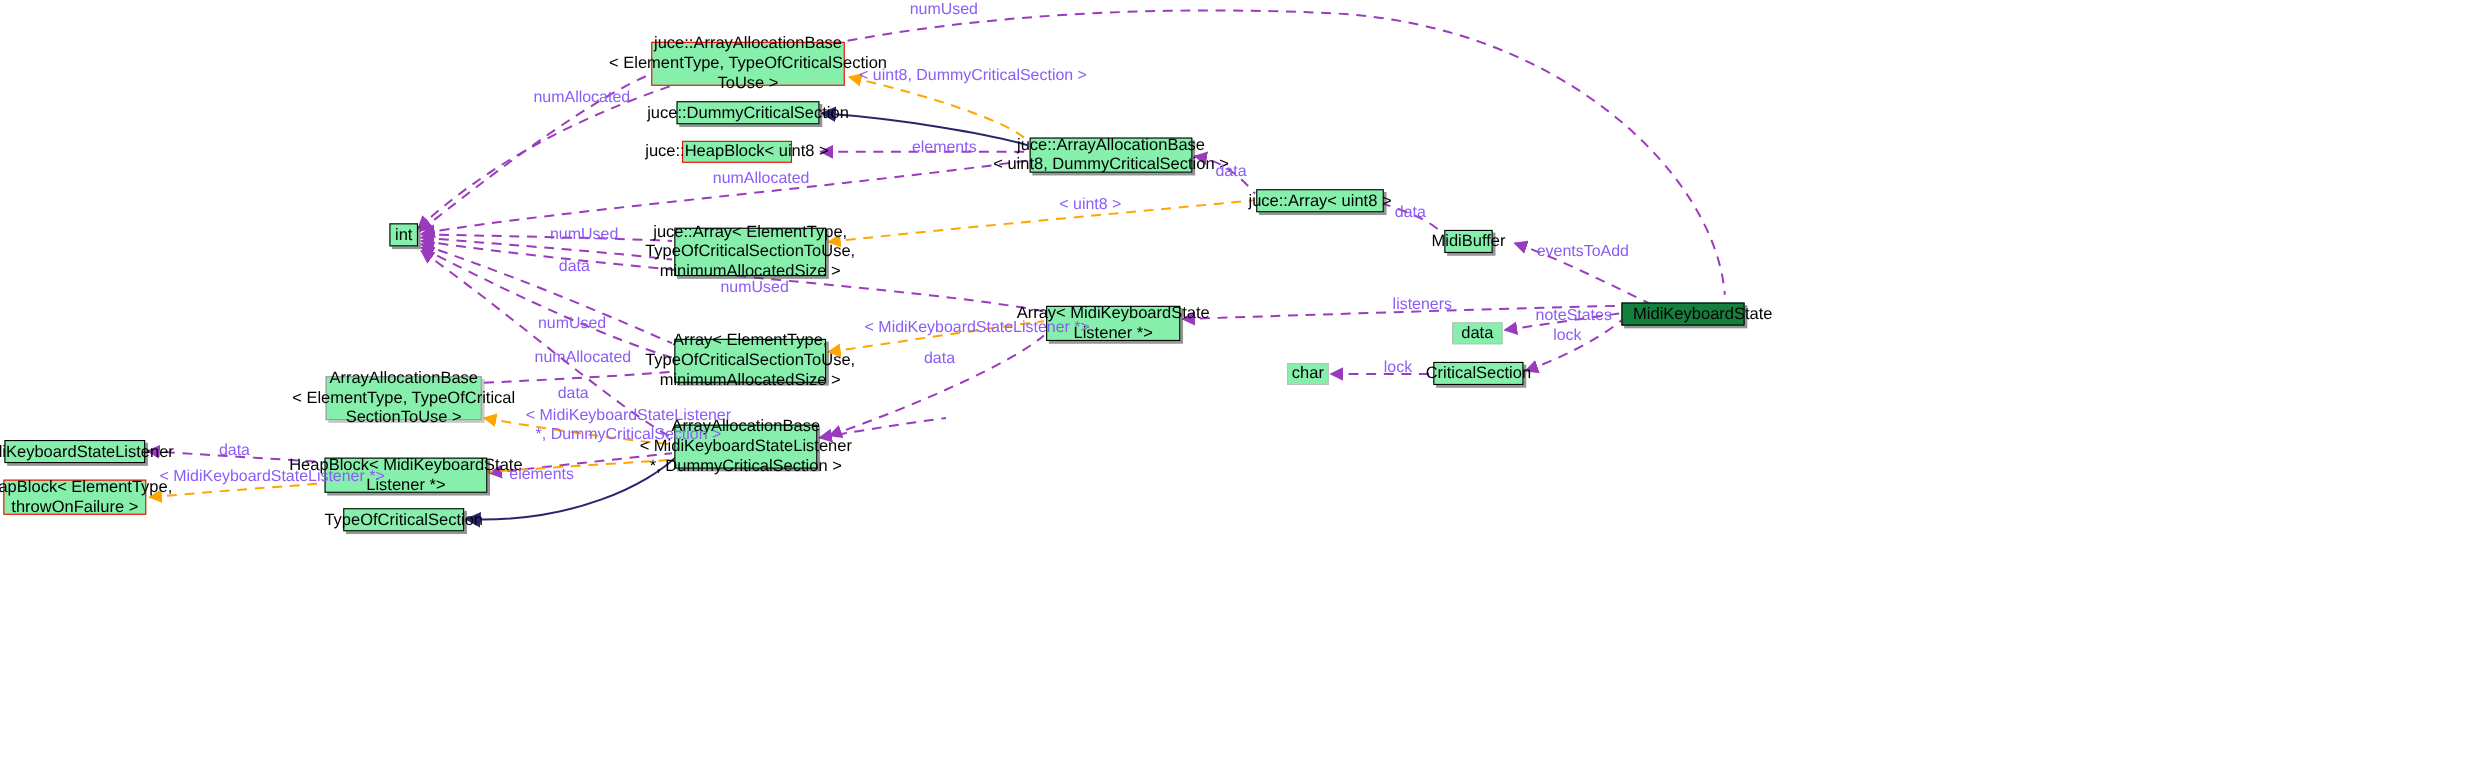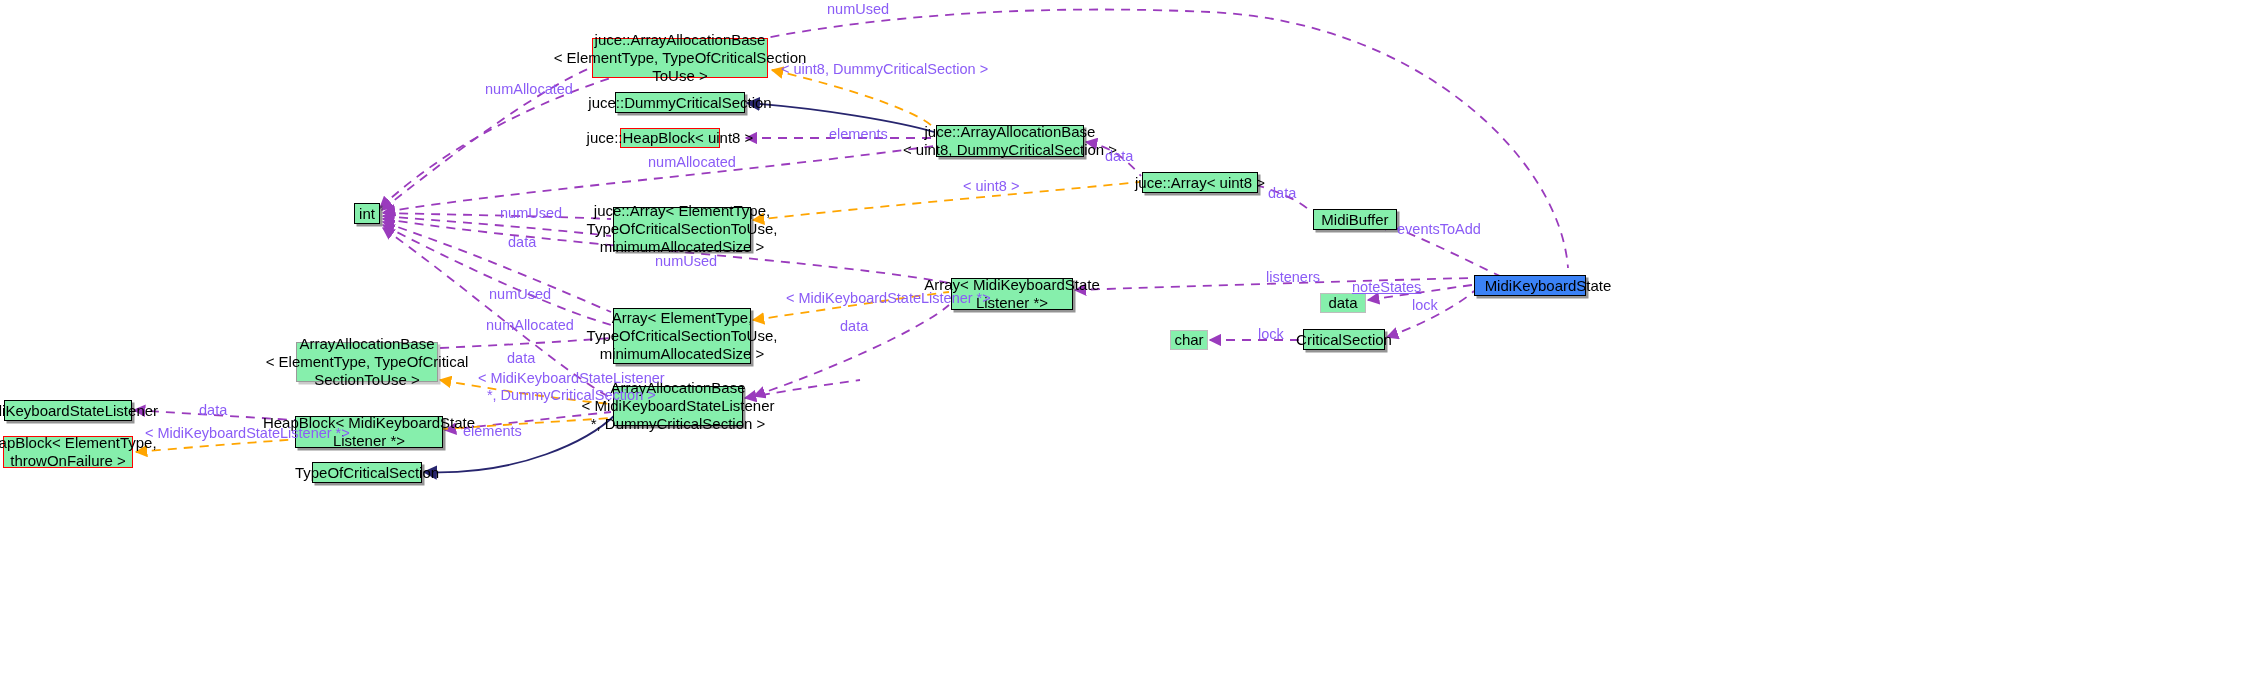--- a/index.html
+++ b/index.html
@@ -46,21 +46,21 @@
   }
   .node.grey {
     border: 1.5px solid #bdbdbd;
   }
   .node.greyshadow {
     border: 1.5px solid #9a9a9a;
     box-shadow: 2.5px 2.5px 0 0 rgba(150,150,150,0.5);
   }
   .node.current {
     border: 1.5px solid #000000;
-    background: #3b82f6;
+    background: #15803d;
     box-shadow: 2.5px 2.5px 0 0 rgba(60,60,60,0.55);
     padding-left: 42px;
   }
   .edge-label {
     position: absolute;
     font-size: 14.5px;
     color: #8b5cf6;
     white-space: pre;
     background: transparent;
     line-height: 1.15;
@@ -129,28 +129,28 @@
 ToUse &gt;</span></div>
   <div class="node black" style="left:615px;top:92px;width:130px;height:21px;"><span>juce::DummyCriticalSection</span></div>
   <div class="node red" style="left:620px;top:128px;width:100px;height:20px;"><span>juce::HeapBlock&lt; uint8 &gt;</span></div>
   <div class="node black" style="left:936px;top:125px;width:148px;height:32px;"><span>juce::ArrayAllocationBase
 &lt; uint8, DummyCriticalSection &gt;</span></div>
   <div class="node black" style="left:354px;top:203px;width:26px;height:21px;"><span>int</span></div>
   <div class="node black" style="left:613px;top:207px;width:138px;height:44px;"><span>juce::Array&lt; ElementType,
 TypeOfCriticalSectionToUse,
 minimumAllocatedSize &gt;</span></div>
   <div class="node black" style="left:1142px;top:172px;width:116px;height:21px;"><span>juce::Array&lt; uint8 &gt;</span></div>
-  <div class="node black" style="left:1313px;top:209px;width:84px;height:21px;text-align:right;"><span>MidiBuffer</span></div>
+  <div class="node black" style="left:1313px;top:209px;width:44px;height:21px;text-align:right;"><span>MidiBuffer</span></div>
   <div class="node current" style="left:1474px;top:275px;width:112px;height:21px;"><span>MidiKeyboardState</span></div>
   <div class="node black" style="left:951px;top:278px;width:122px;height:32px;"><span>Array&lt; MidiKeyboardState
 Listener *&gt;</span></div>
   <div class="node grey" style="left:1320px;top:293px;width:46px;height:20px;"><span>data</span></div>
   <div class="node black" style="left:1303px;top:329px;width:82px;height:21px;"><span>CriticalSection</span></div>
   <div class="node grey" style="left:1170px;top:330px;width:38px;height:20px;"><span>char</span></div>
-  <div class="node black" style="left:613px;top:308px;width:138px;height:56px;"><span>Array&lt; ElementType,
+  <div class="node black" style="left:613px;top:308px;width:138px;height:40px;"><span>Array&lt; ElementType,
 TypeOfCriticalSectionToUse,
 minimumAllocatedSize &gt;</span></div>
   <div class="node greyshadow" style="left:296px;top:342px;width:142px;height:40px;"><span>ArrayAllocationBase
 &lt; ElementType, TypeOfCritical
 SectionToUse &gt;</span></div>
   <div class="node black" style="left:613px;top:386px;width:130px;height:40px;"><span>ArrayAllocationBase
 &lt; MidiKeyboardStateListener
 *, DummyCriticalSection &gt;</span></div>
   <div class="node black" style="left:4px;top:400px;width:128px;height:21px;"><span>MidiKeyboardStateListener</span></div>
   <div class="node black" style="left:295px;top:416px;width:148px;height:32px;"><span>HeapBlock&lt; MidiKeyboardState
@@ -165,21 +165,21 @@
   <div class="edge-label el-center" style="left:829px;top:126px;">elements</div>
   <div class="edge-label el-center" style="left:648px;top:154px;">numAllocated</div>
   <div class="edge-label el-center" style="left:1105px;top:148px;">data</div>
   <div class="edge-label el-center" style="left:963px;top:178px;">&lt; uint8 &gt;</div>
   <div class="edge-label el-center" style="left:1268px;top:185px;">data</div>
   <div class="edge-label el-center" style="left:500px;top:205px;">numUsed</div>
   <div class="edge-label el-center" style="left:1397px;top:221px;">eventsToAdd</div>
   <div class="edge-label el-center" style="left:508px;top:234px;">data</div>
   <div class="edge-label el-center" style="left:655px;top:253px;">numUsed</div>
   <div class="edge-label el-center" style="left:1248px;top:269px;margin-left:18px;">listeners</div>
-  <div class="edge-label el-center" style="left:1352px;top:279px;text-decoration:underline;">noteStates</div>
+  <div class="edge-label el-center" style="left:1396px;top:279px;">noteStates</div>
   <div class="edge-label el-center" style="left:489px;top:286px;">numUsed</div>
   <div class="edge-label el-center" style="left:786px;top:290px;">&lt; MidiKeyboardStateListener *&gt;</div>
   <div class="edge-label el-center" style="left:1412px;top:297px;">lock</div>
   <div class="edge-label el-center" style="left:486px;top:317px;">numAllocated</div>
   <div class="edge-label el-center" style="left:840px;top:318px;">data</div>
   <div class="edge-label el-center" style="left:1258px;top:326px;">lock</div>
   <div class="edge-label el-center" style="left:507px;top:350px;">data</div>
   <div class="edge-label el-center" style="left:478px;top:370px;">&lt; MidiKeyboardStateListener
 *, DummyCriticalSection &gt;</div>
   <div class="edge-label el-center" style="left:199px;top:402px;">data</div>

